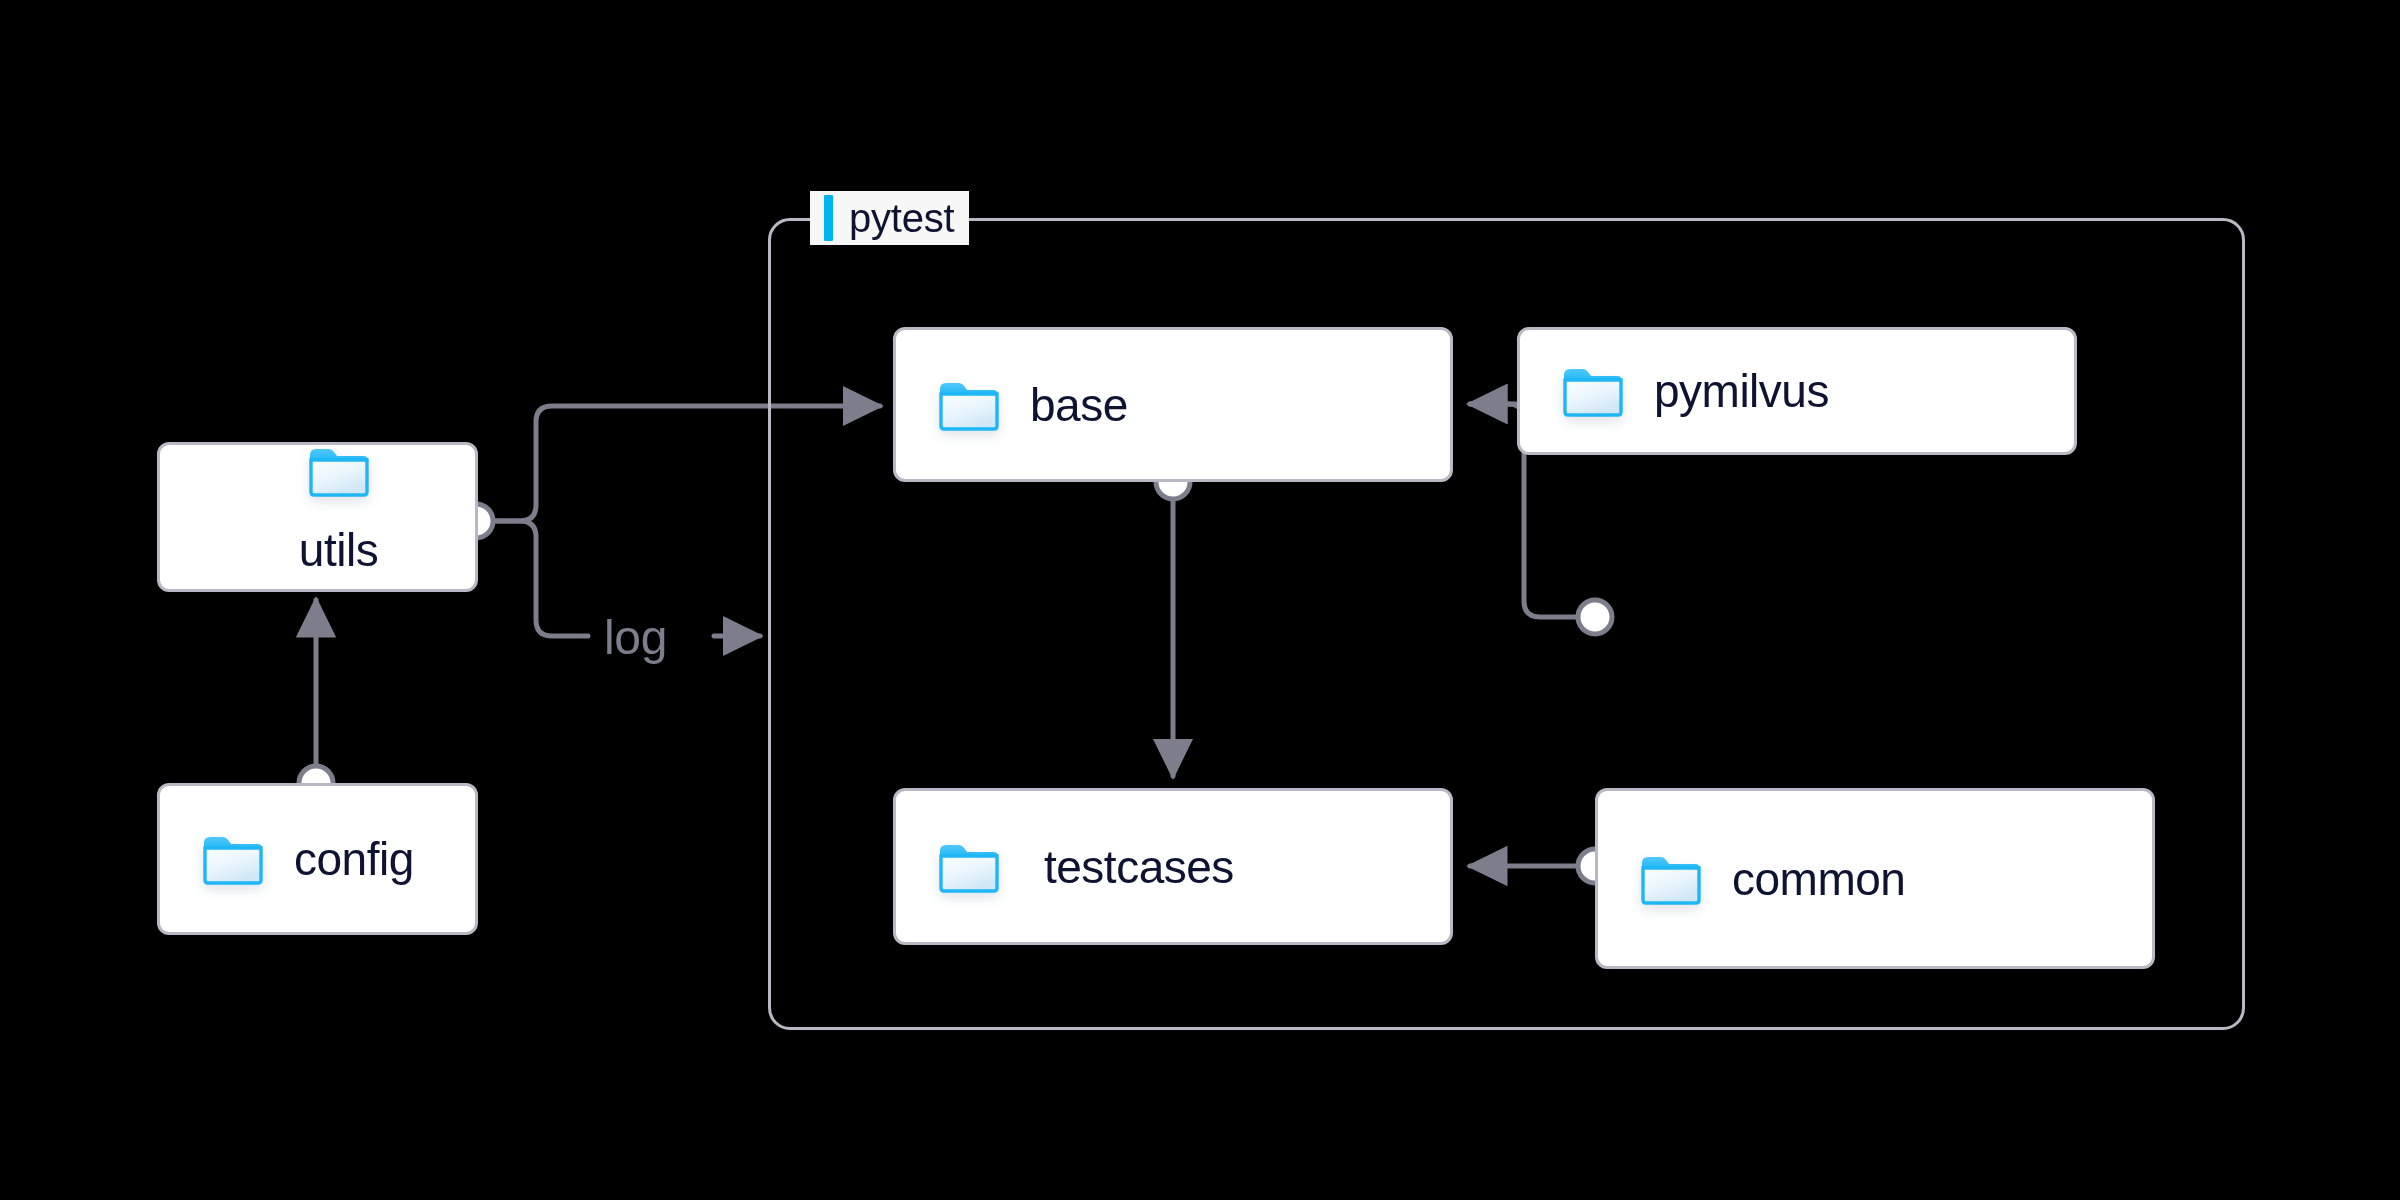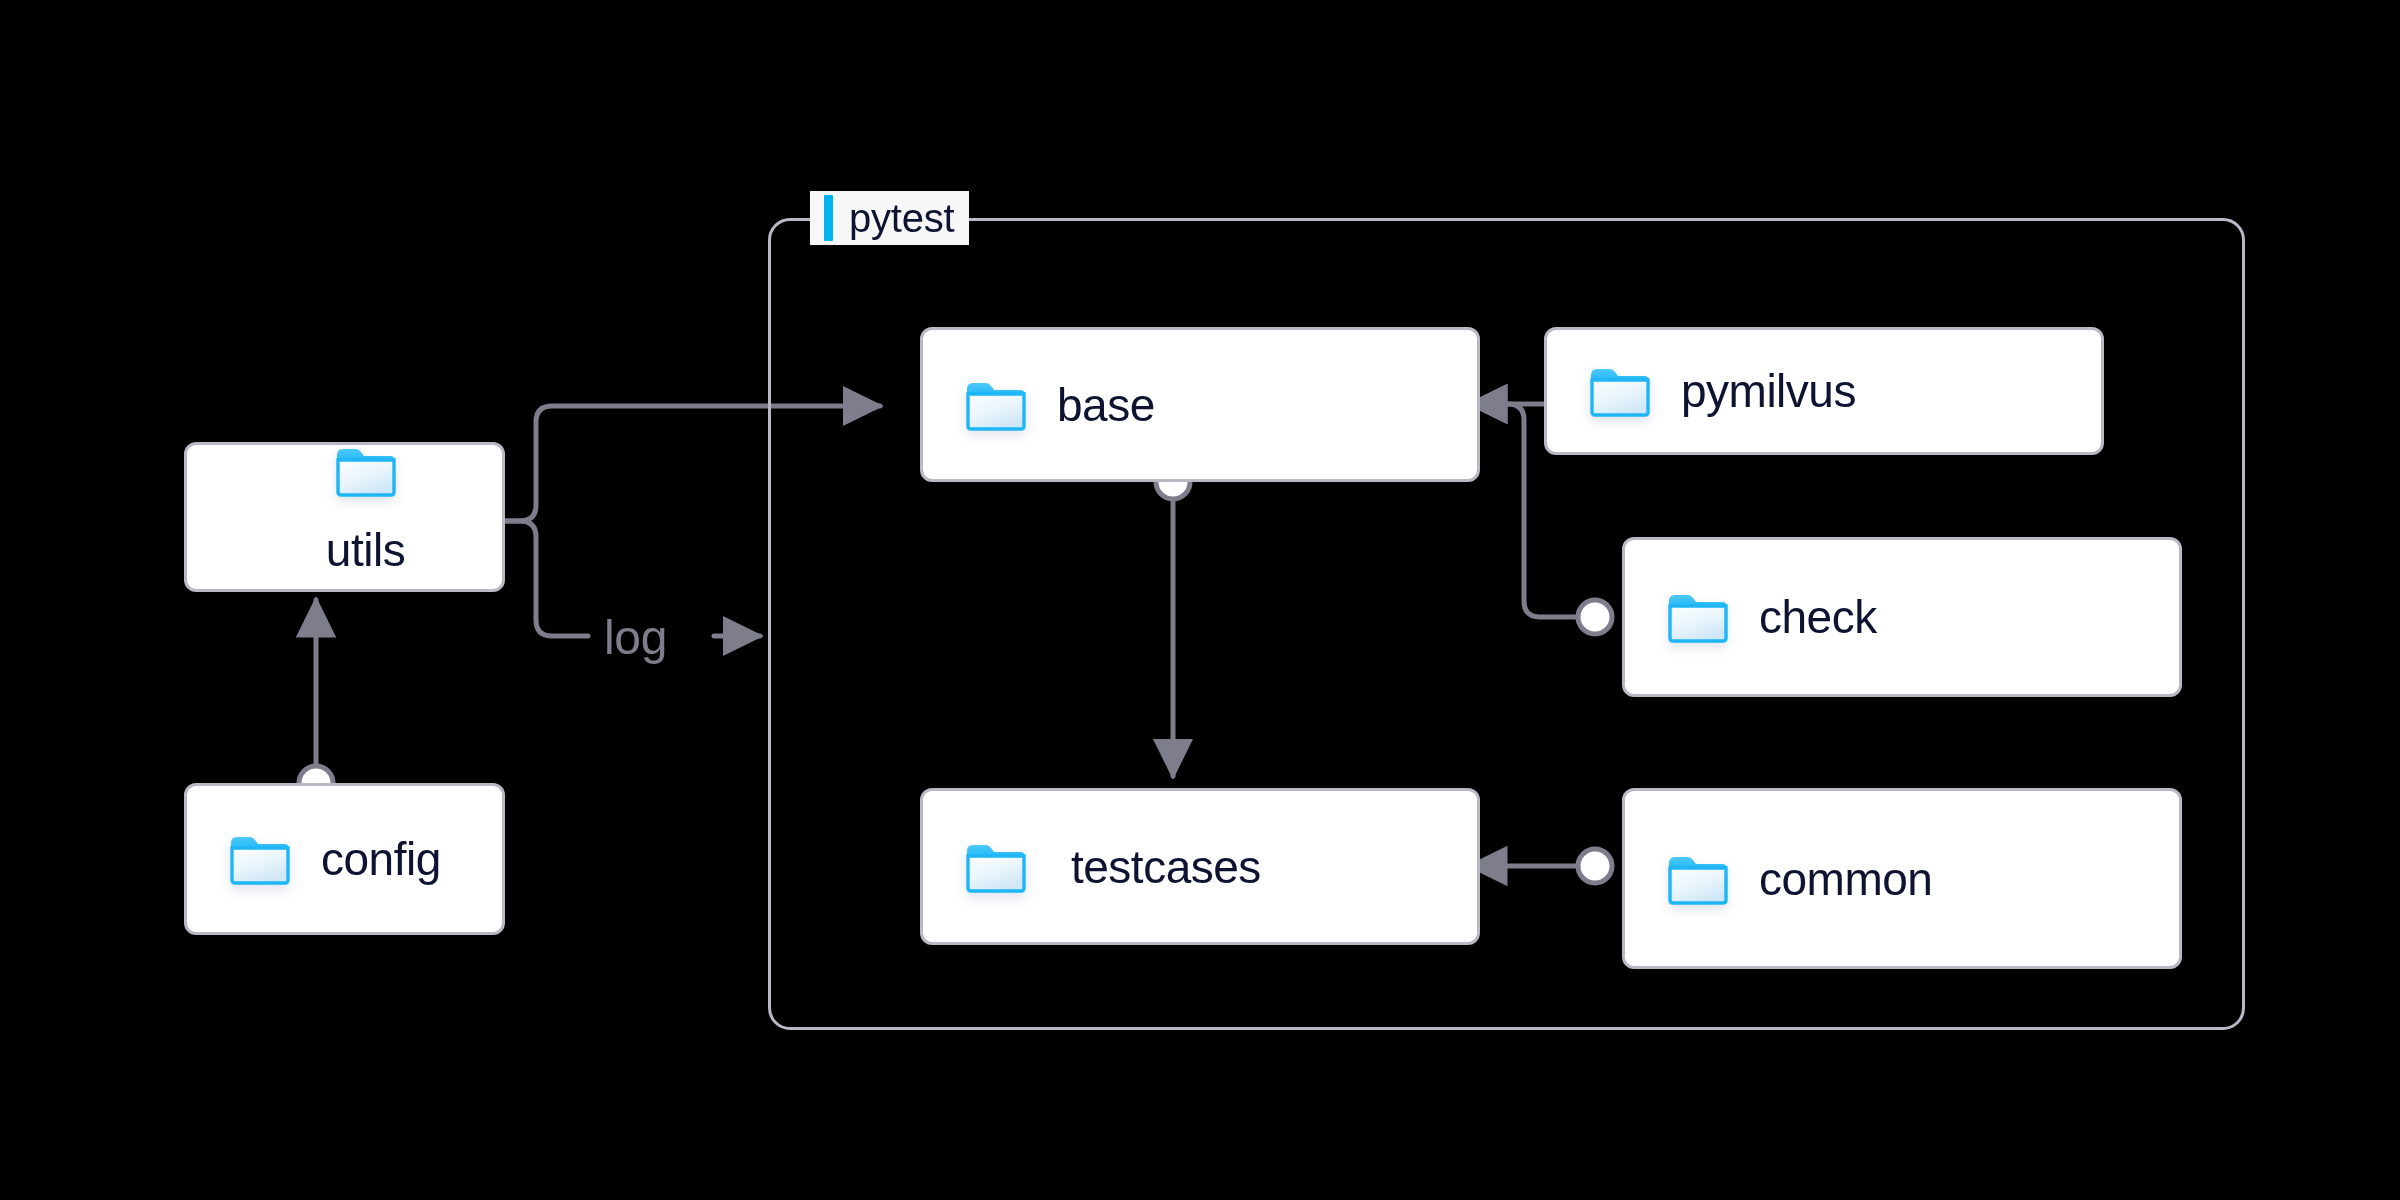--- a/index.html
+++ b/index.html
@@ -61,21 +61,20 @@
   .node {
     position: absolute;
     background: #ffffff;
     border: 3px solid #b9b8c4;
     border-radius: 12px;
     box-sizing: border-box;
     display: flex;
     align-items: center;
     padding-left: 42px;
     gap: 30px;
-    margin-left: 27px;
   }
   .node .label {
     font-size: 46px;
     color: #0d1330;
     letter-spacing: -0.5px;
     line-height: 1;
   }
 
   
   .folder {
@@ -196,29 +195,20 @@
   <div class="node" style="left:1517px; top:327px; width:560px; height:128px;">
     <span class="folder">
       <svg viewBox="0 0 62 52" width="62" height="52">
         <path d="M2 10 q0-6 6-6 h13 q3 0 5 3 l3 4 h26 q5 0 5 5 v3 H2 z" fill="url(#folderTab)"></path>
         <path d="M3 15 h56 v32 q0 3-3 3 H6 q-3 0-3-3 z" fill="url(#folderFill)" stroke="#1fb6f5" stroke-width="3.4"></path>
       </svg>
     </span>
     <span class="label">pymilvus</span>
   </div>
 
-  <div class="node" style="left:1595px; top:537px; width:560px; height:160px;">
-    <span class="folder">
-      <svg viewBox="0 0 62 52" width="62" height="52">
-        <path d="M2 10 q0-6 6-6 h13 q3 0 5 3 l3 4 h26 q5 0 5 5 v3 H2 z" fill="url(#folderTab)"></path>
-        <path d="M3 15 h56 v32 q0 3-3 3 H6 q-3 0-3-3 z" fill="url(#folderFill)" stroke="#1fb6f5" stroke-width="3.4"></path>
-      </svg>
-    </span>
-    <span class="label">check</span>
-  </div>
 
   <div class="node" style="left:1595px; top:788px; width:560px; height:181px;">
     <span class="folder">
       <svg viewBox="0 0 62 52" width="62" height="52">
         <path d="M2 10 q0-6 6-6 h13 q3 0 5 3 l3 4 h26 q5 0 5 5 v3 H2 z" fill="url(#folderTab)"></path>
         <path d="M3 15 h56 v32 q0 3-3 3 H6 q-3 0-3-3 z" fill="url(#folderFill)" stroke="#1fb6f5" stroke-width="3.4"></path>
       </svg>
     </span>
     <span class="label">common</span>
   </div>

